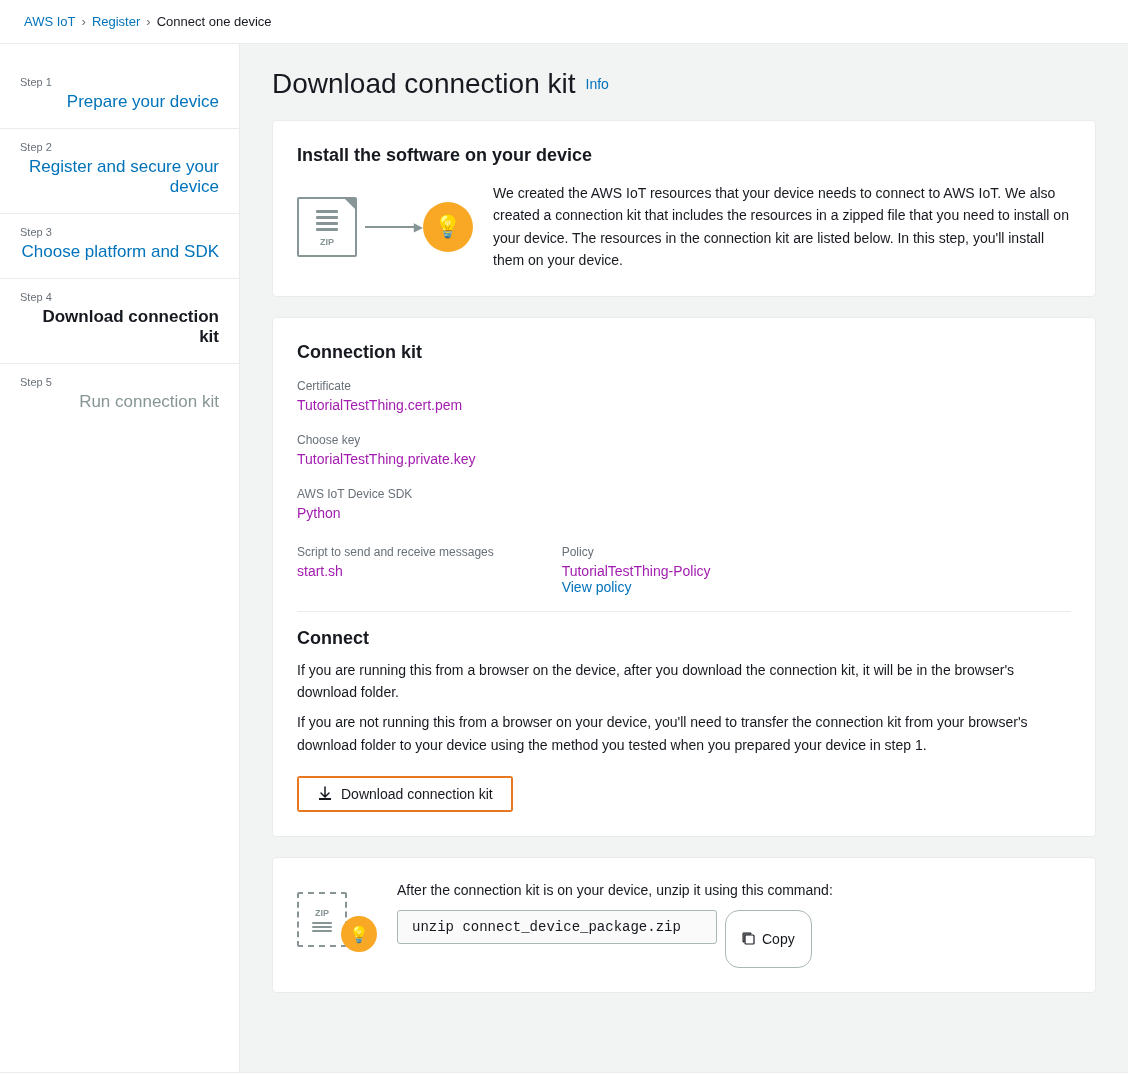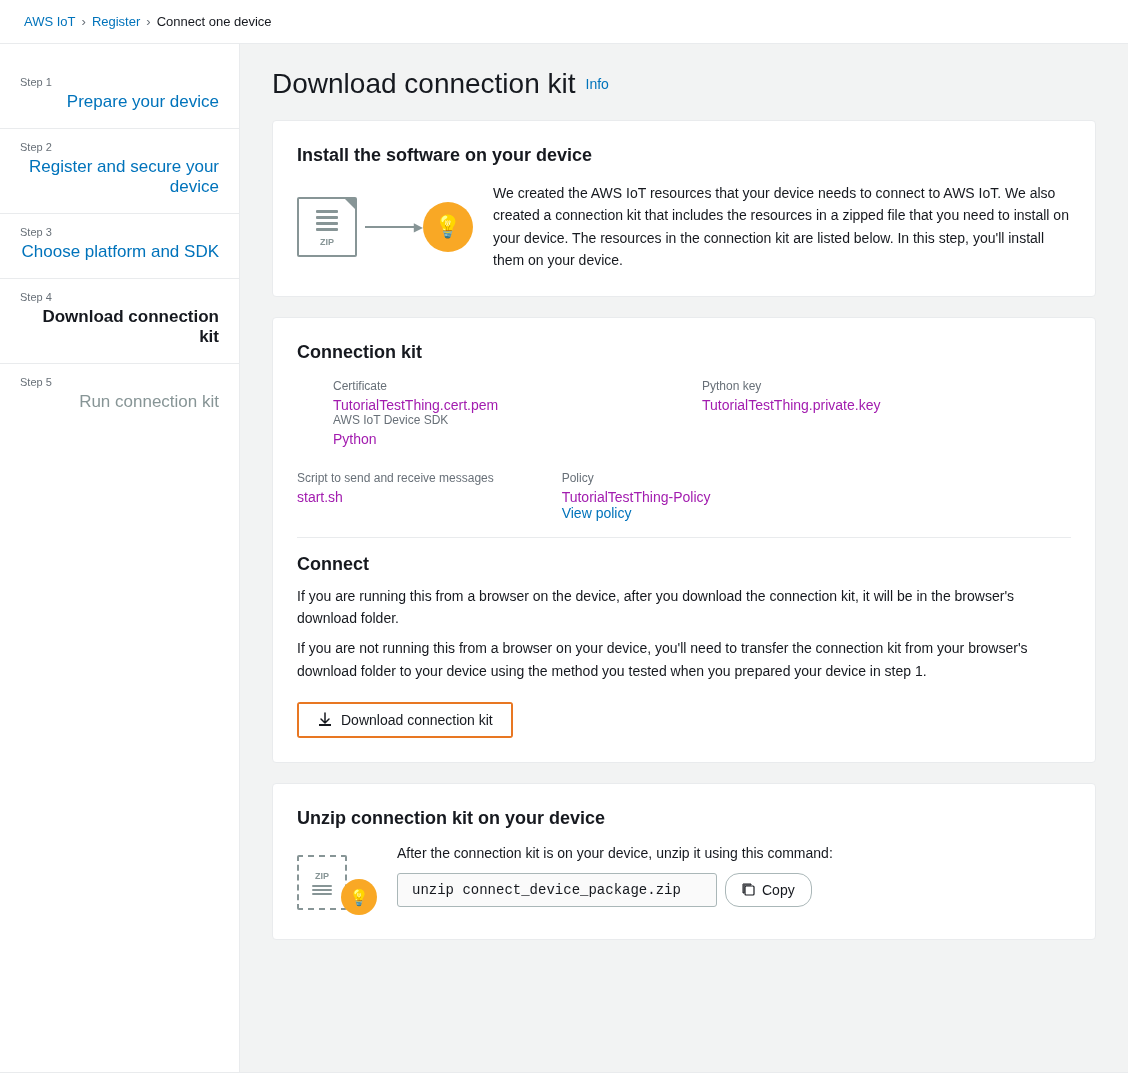--- a/index.html
+++ b/index.html
@@ -166,23 +166,23 @@
       flex-shrink: 0;
     }
     .install-text {
       flex: 1;
       font-size: 14px;
       line-height: 1.6;
       color: #16191f;
     }
     .kit-grid {
       display: grid;
-      grid-template-columns: 1fr 1fr;
+      grid-template-columns: 1fr;
+      gap: 20px;
       margin-bottom: 24px;
-      margin-left: 36px;
     }
     .kit-field label {
       display: block;
       font-size: 12px;
       color: #687078;
       margin-bottom: 4px;
     }
     .kit-field .value {
       font-size: 14px;
       color: #a21caf;
@@ -289,21 +289,21 @@
       font-family: 'Courier New', monospace;
       font-size: 14px;
       color: #16191f;
       background: #fafafa;
       max-width: 320px;
     }
     .copy-btn {
       display: flex;
       align-items: center;
       gap: 6px;
-      padding: 8px 16px;
+      padding: 20px 16px;
       border: 1px solid #aab7b8;
       border-radius: 14px;
       background: #fff;
       cursor: pointer;
       font-size: 14px;
       color: #16191f;
     }
     .footer-bar {
       display: flex;
       justify-content: flex-end;
@@ -383,21 +383,21 @@
 
     <div class="card">
       <div class="card-title">Connection kit</div>
 
       <div class="kit-grid">
         <div class="kit-field">
           <label>Certificate</label>
           <div class="value">TutorialTestThing.cert.pem</div>
         </div>
         <div class="kit-field">
-          <label>Python key</label>
+          <label>Choose key</label>
           <div class="value">TutorialTestThing.private.key</div>
         </div>
         <div class="kit-field">
           <label>AWS IoT Device SDK</label>
           <div class="value">Python</div>
         </div>
       </div>
 
       <div class="kit-row2">
         <div class="kit-field">
@@ -423,21 +423,20 @@
           <svg width="16" height="16" viewBox="0 0 16 16" fill="none" xmlns="http://www.w3.org/2000/svg">
             <path d="M8 1v9M4 7l4 4 4-4" stroke="#16191f" stroke-width="1.5" stroke-linecap="round" stroke-linejoin="round"></path>
             <path d="M2 12h12v2H2z" fill="#16191f"></path>
           </svg>
           <span>Download connection kit</span>
         </button>
       </div>
     </div>
 
     <div class="card">
-      <div class="card-title">Unzip connection kit on your device</div>
       <div class="unzip-row">
         <div class="unzip-icons">
           <div class="unzip-zip">
             <div style="font-size:9px;font-weight:700;color:#879596;">ZIP</div>
             <div style="display:flex;flex-direction:column;gap:2px;margin-top:4px;">
               <div style="width:20px;height:2px;background:#879596;border-radius:1px;"></div>
               <div style="width:20px;height:2px;background:#879596;border-radius:1px;"></div>
               <div style="width:20px;height:2px;background:#879596;border-radius:1px;"></div>
             </div>
           </div>

